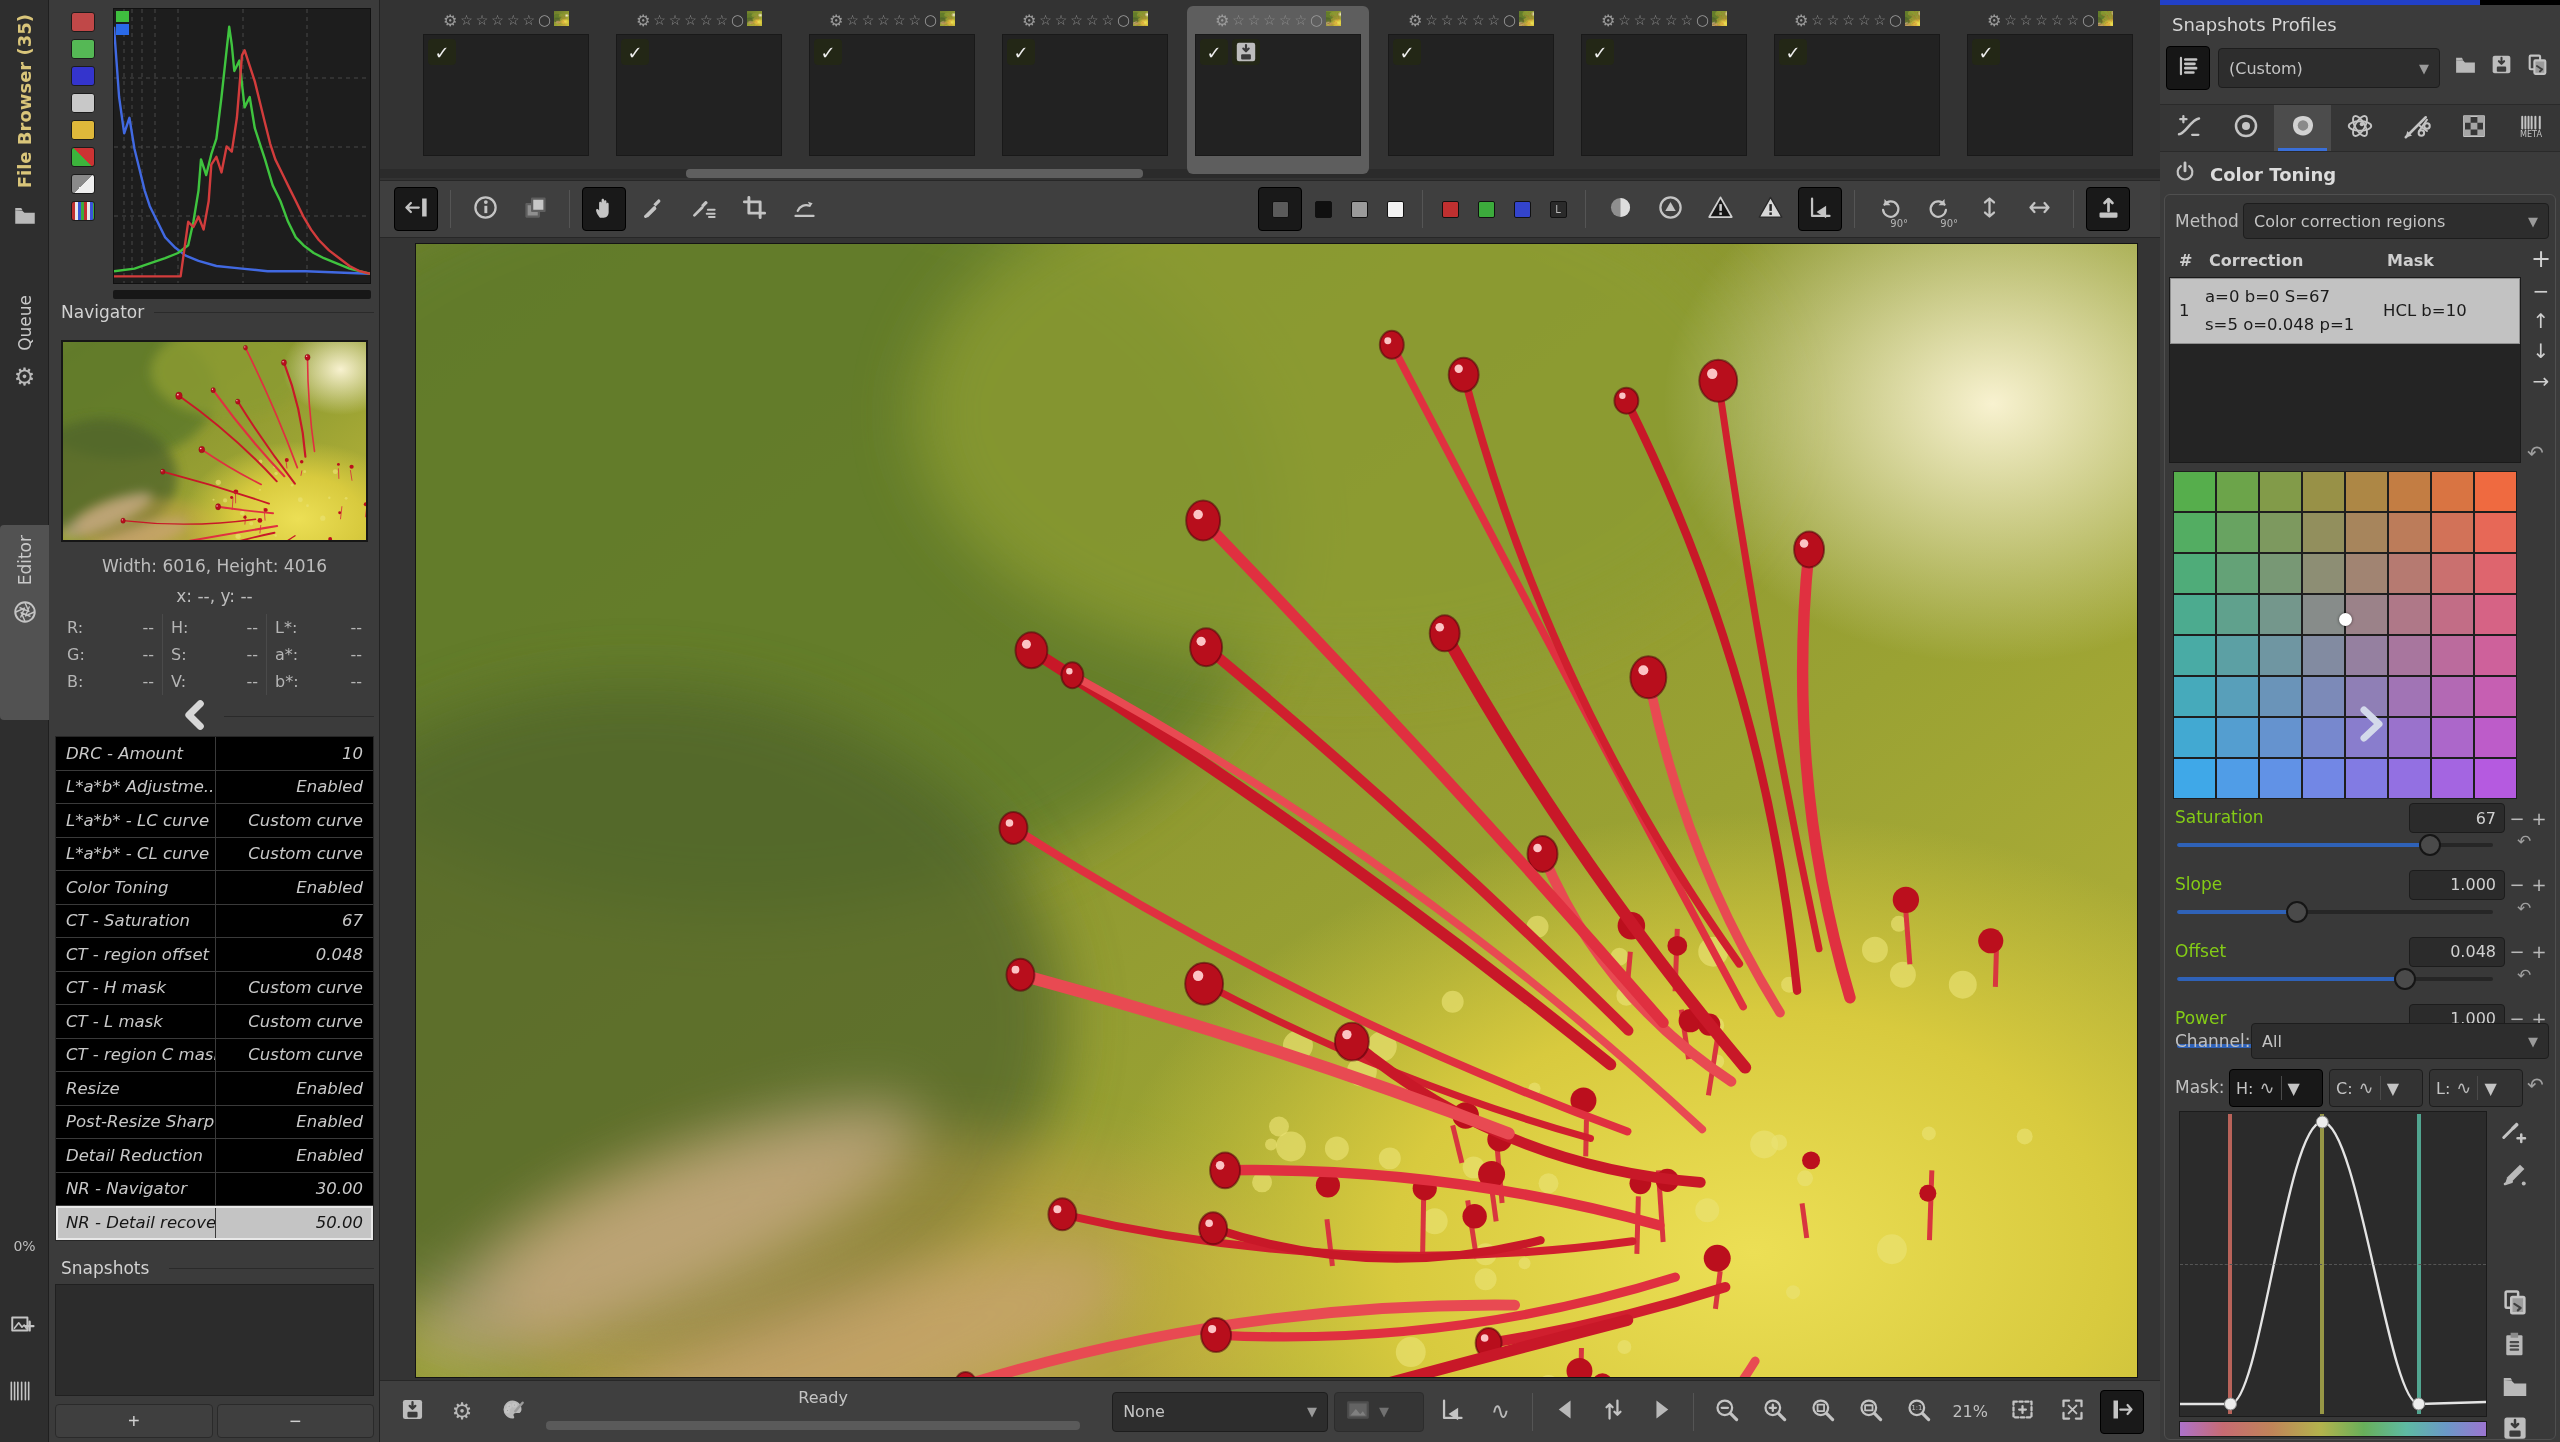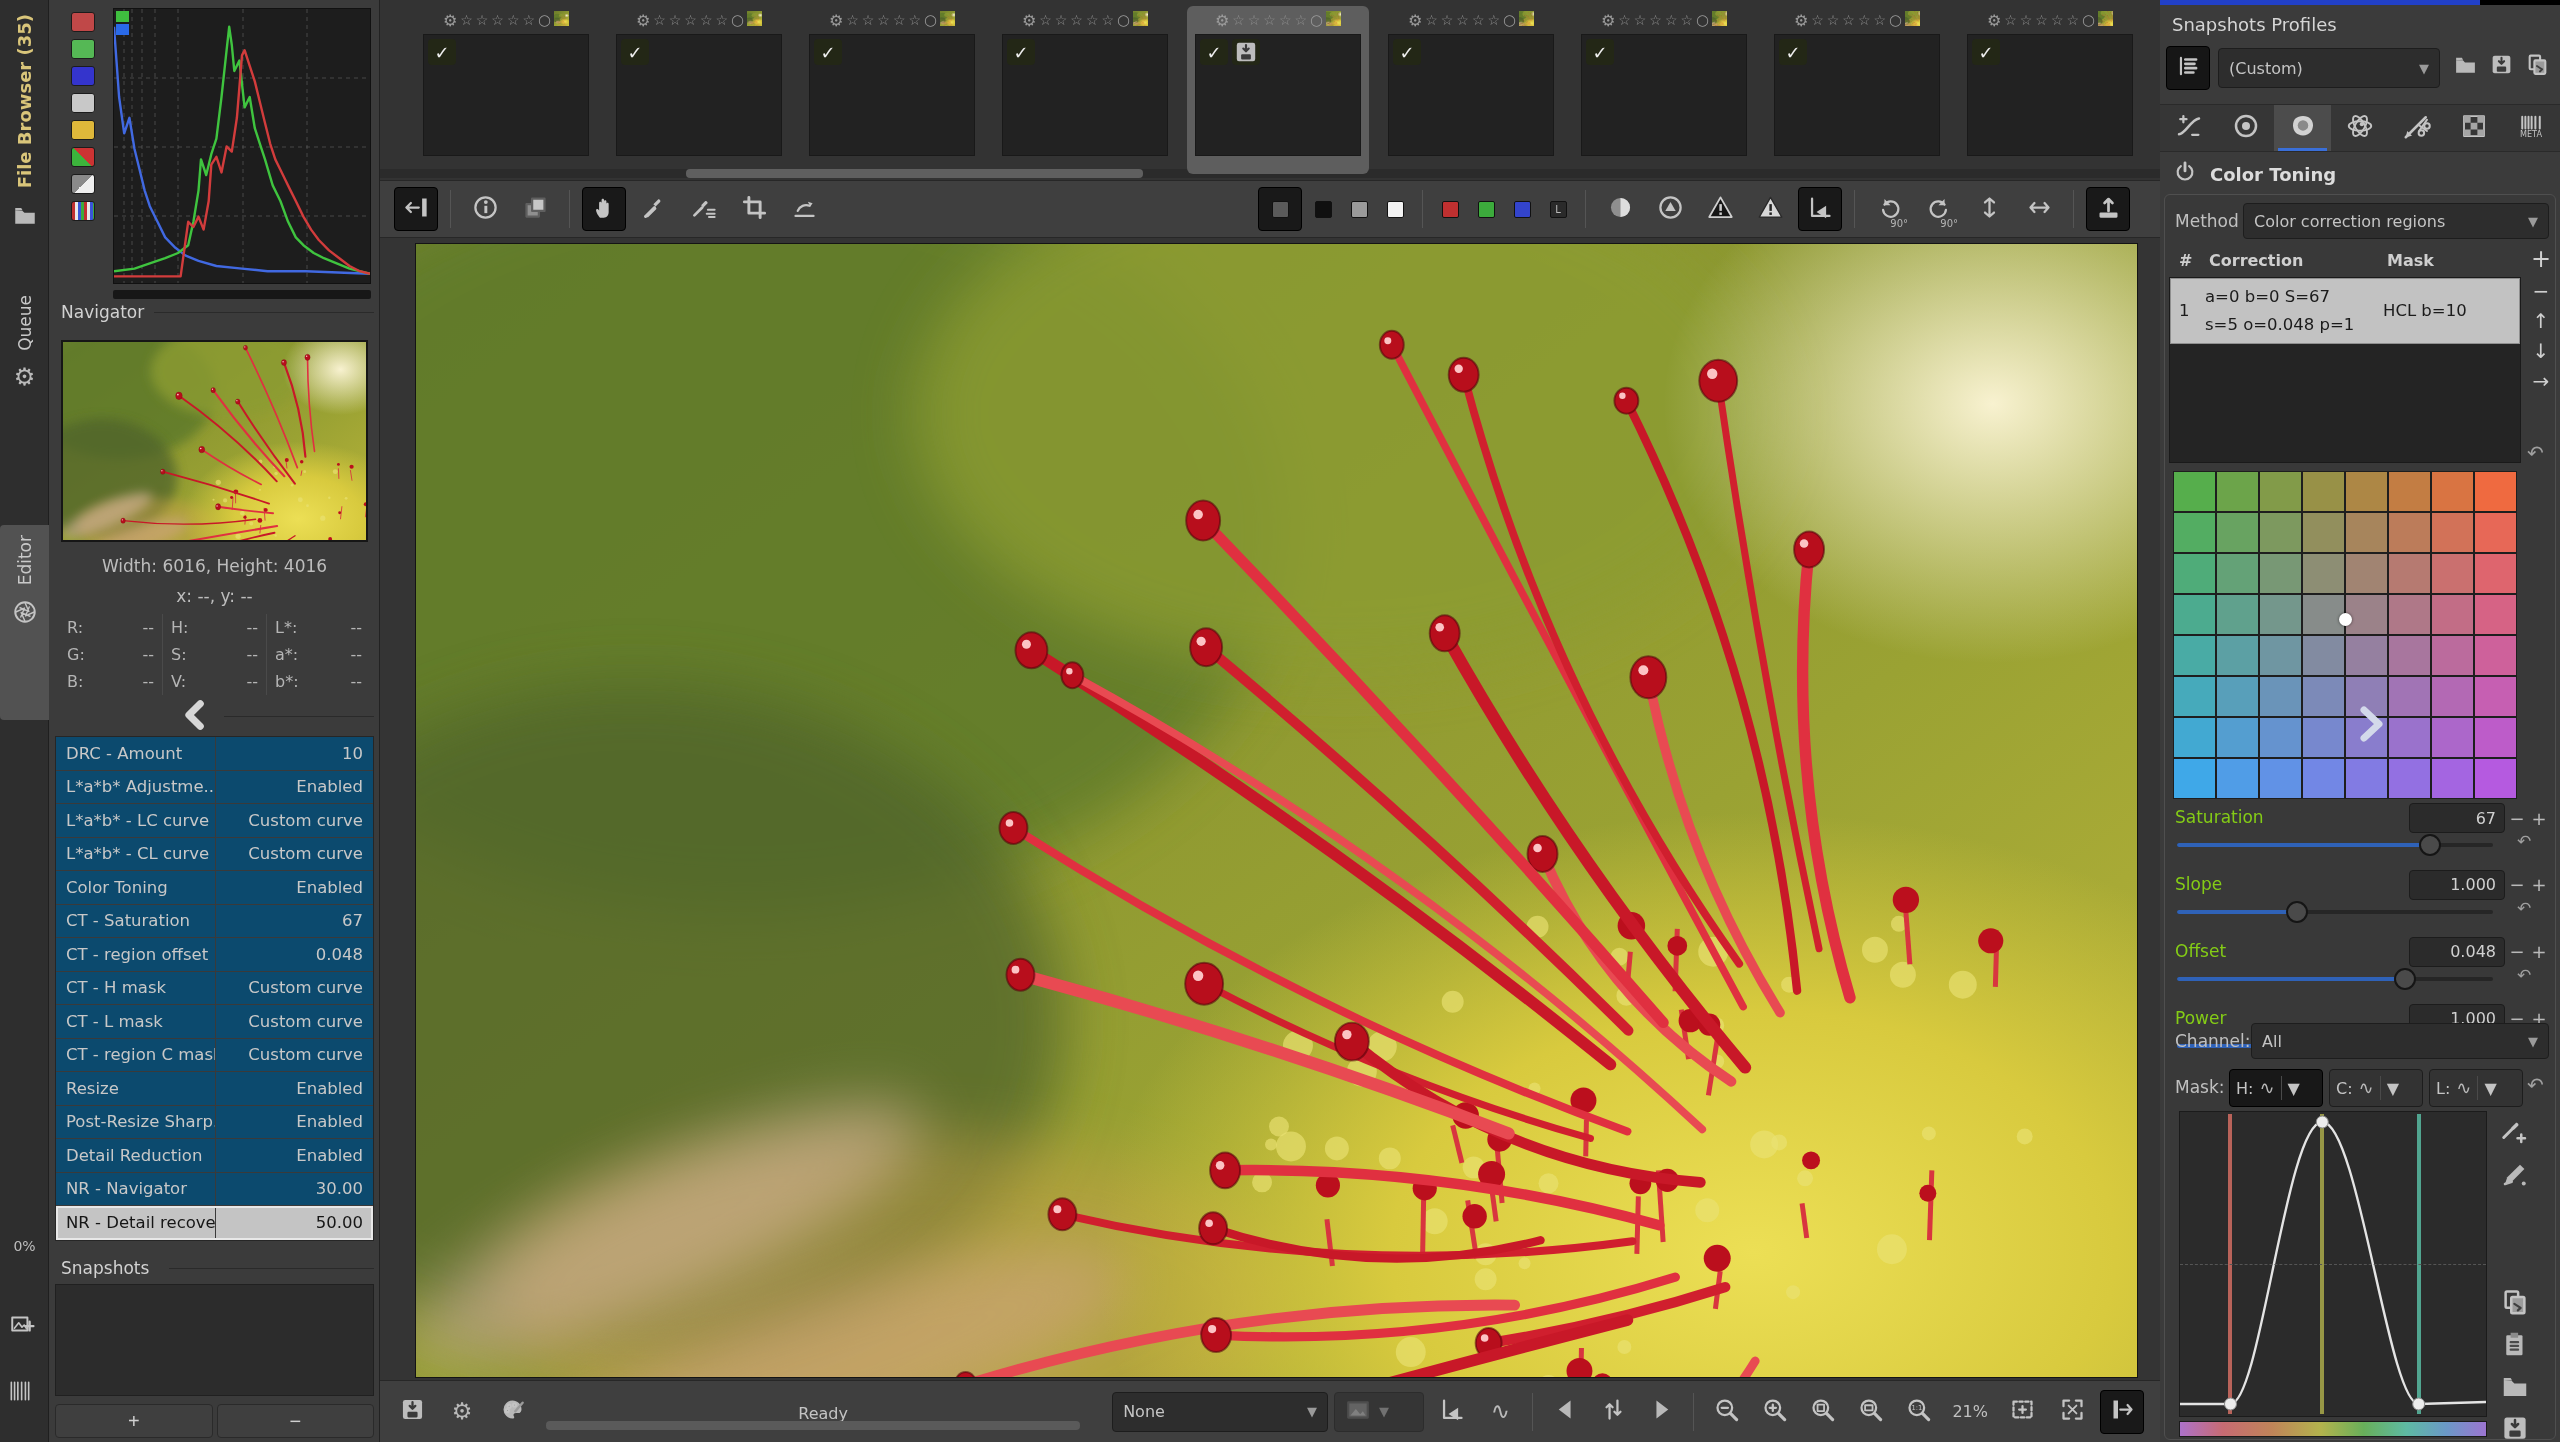--- a/index.html
+++ b/index.html
@@ -24,21 +24,21 @@
   .hscroll { left:64px; top:290px; width:258px; height:9px; background:#171717; border-radius:2px; }
   .grouptitle { font-size:17px; color:#d2d2d2; }
   .groupline { border-top:1px solid #2a2a2a; }
   .navthumb { left:12px; top:340px; width:307px; height:202px; border:2px solid #161616; background:#000; }
   .navthumb svg { display:block; width:100%; height:100%; }
   .centertext { left:0; width:331px; text-align:center; font-size:17px; color:#bdbdbd; }
   .navtable { left:10px; top:614px; width:311px; display:flex; }
   .navcol { flex:1; border-right:1px solid #4a4a4a; padding:0 8px; }
   .navcol:last-child { border-right:none; }
   .navrow { display:flex; justify-content:space-between; font-size:16px; color:#b5b5b5; height:27px; align-items:center; }
-  .histlist { left:6px; top:736px; width:319px; background:#0c4a6e; border:1px solid #262626; }
+  .histlist { left:6px; top:736px; width:319px; background:#000000; border:1px solid #262626;font-style:italic; }
   .hrow { display:flex; height:33.5px; border-bottom:1px solid #3a3a3a; font-size:16.5px; align-items:center; }
   .hrow .hl { flex:0 0 160px; padding-left:10px; border-right:1px solid #3a3a3a; height:100%; display:flex; align-items:center; overflow:hidden; white-space:nowrap; }
   .hrow .hv { flex:1; text-align:right; padding-right:10px; }
   .hrow.sel { background:#c4c4c4; color:#161616; outline:2px solid #e8e8e8; outline-offset:-2px; }
   .snapbox { left:6px; top:1284px; width:319px; height:112px; background:#2c2c2c; border:1px solid #202020; }
   .snapactions { left:6px; top:1404px; width:319px; height:34px; display:flex; gap:4px; }
   .snapactions button { flex:1; background:#3f3f3f; color:#d0d0d0; border:1px solid #2a2a2a; border-radius:4px; font-size:20px; }
 
   
   .centerarea { left:380px; top:0; width:1780px; height:1442px; background:#333; }
@@ -61,21 +61,21 @@
   .swatch { width:17px; height:17px; border:1px solid #111; border-radius:2px; display:inline-block; }
   .etb-right { margin-left:auto; display:flex; align-items:center; gap:6px; margin-right:16px; }
   .minisw { width:30px; height:30px; display:flex; align-items:center; justify-content:center; }
 
   .canvas { left:0; top:238px; width:1780px; height:1142px; background:#343434; }
   .photo { left:35px; top:5px; width:1723px; height:1135px; border:1px solid #141414; background:#556; }
   .photo svg { display:block; width:100%; height:100%; }
 
   .statusbar { left:0; top:1380px; width:1780px; height:62px; background:#3f3f3f; border-top:1px solid #272727; display:flex; align-items:center; padding:0 10px; gap:6px; }
   .ready { width:600px; margin-left:6px; position:relative; height:48px; }
-  .ready .rtxt { text-align:center; font-size:16px; color:#c4c4c4; margin-top:16px; }
+  .ready .rtxt { text-align:center; font-size:16px; color:#c4c4c4; margin-top:0; }
   .ready .rbar { position:absolute; left:0; right:20px; bottom:6px; height:9px; background:#5a5a5a; border-radius:4px; }
   .dd { background:#2d2d2d; border:1px solid #1d1d1d; border-radius:4px; height:40px; display:flex; align-items:center; padding:0 10px; gap:8px; font-size:16px; color:#c4c4c4; }
   .dd .ddv { flex:1; overflow:hidden; white-space:nowrap; }
   .dd .car { color:#9a9a9a; font-size:13px; }
   .dd.disabled { opacity:.55; }
   .zoomval { font-size:16px; color:#c0c0c0; padding:0 6px; }
 
   
   .rightpanel { left:2160px; top:0; width:400px; height:1442px; background:#3b3b3b; }
   .topline { left:0; top:0; width:400px; height:5px; background:#000; }

